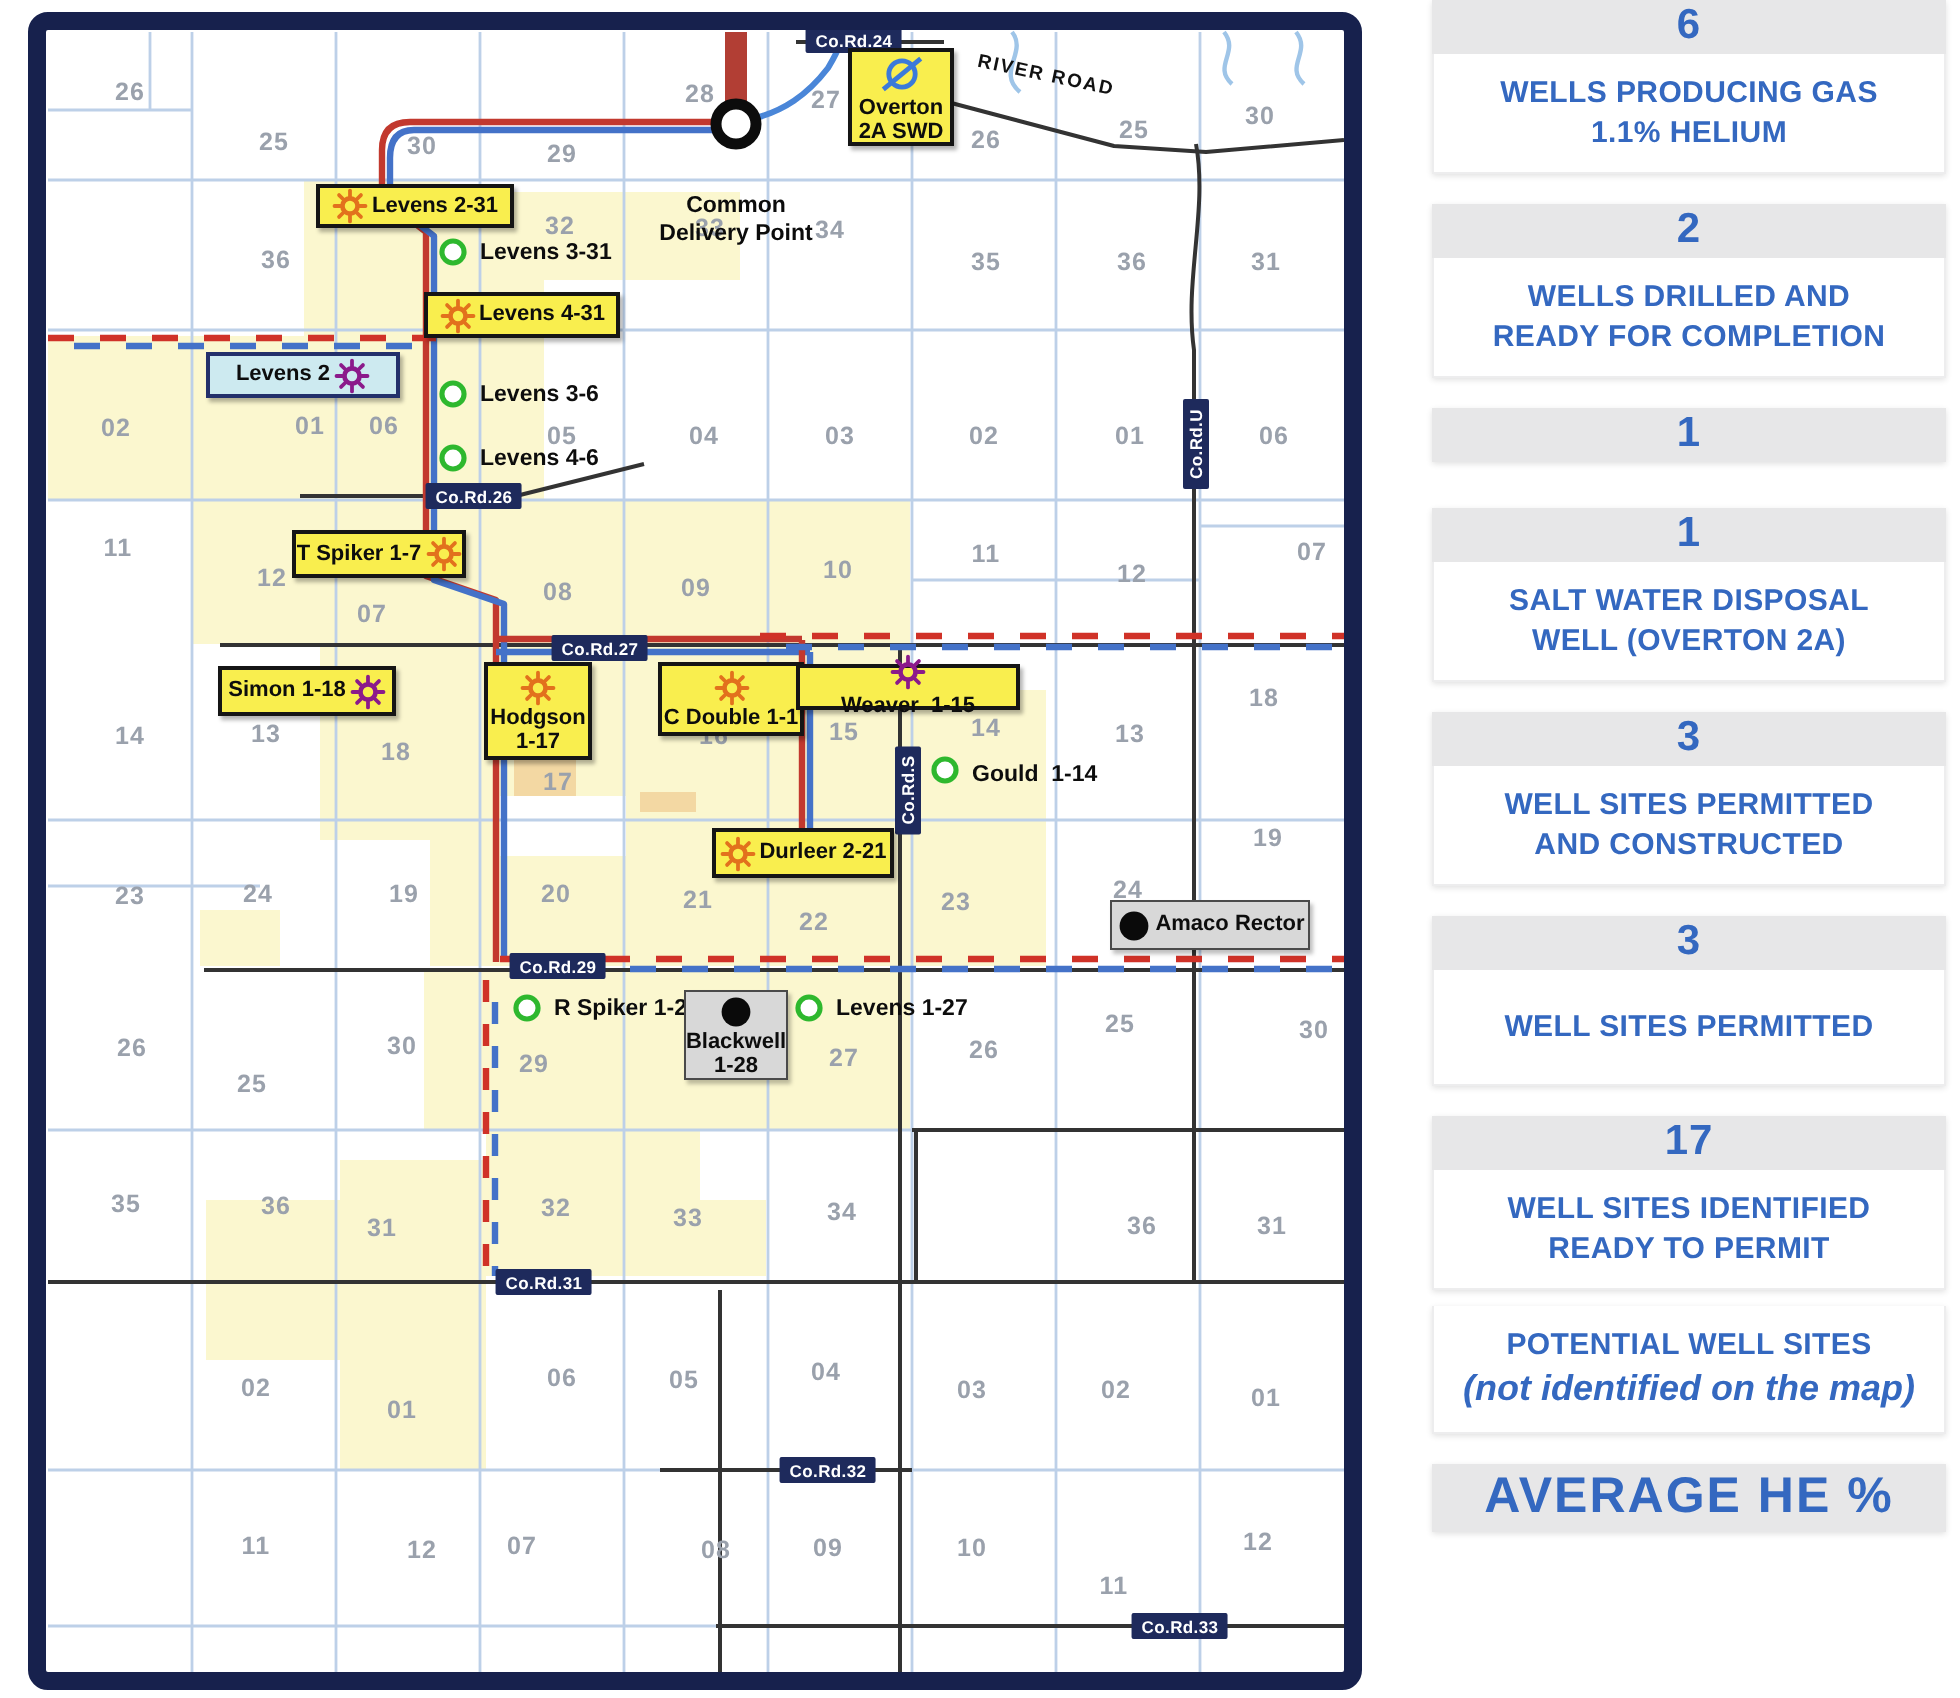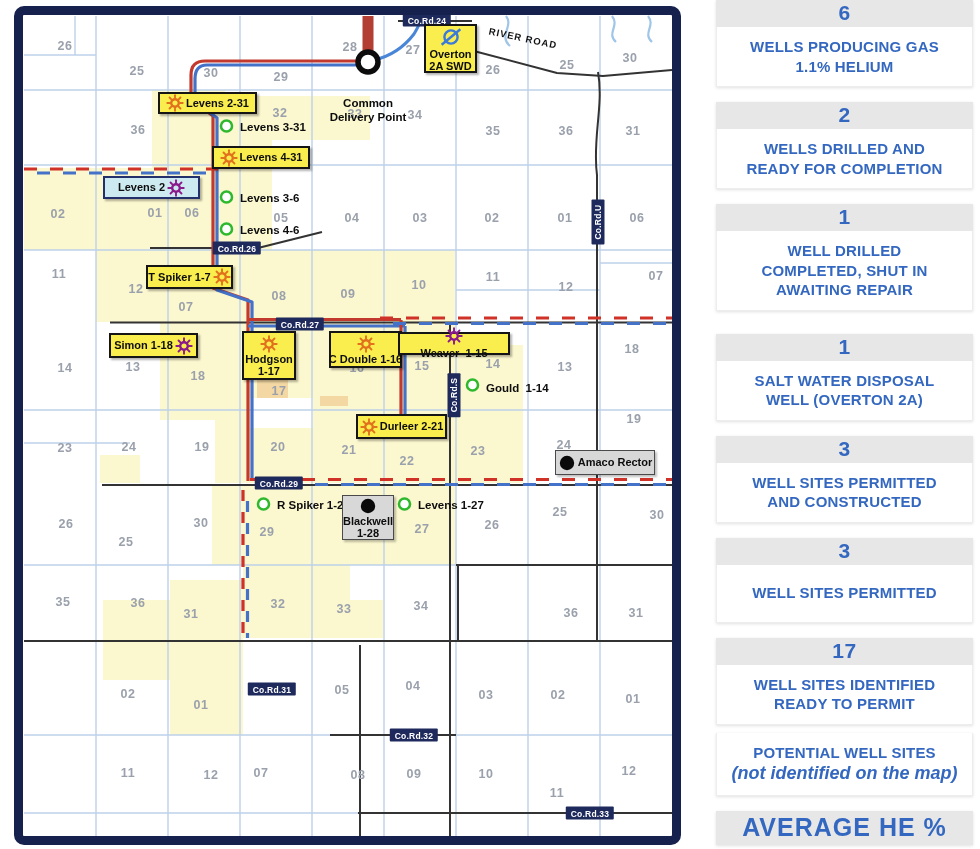--- a/index.html
+++ b/index.html
@@ -238,21 +238,21 @@
         <div class="secnum" style="left: 238px; top: 758px;">07</div>
         <div class="secnum" style="left: 335px; top: 760px;">08</div>
         <div class="secnum" style="left: 391px; top: 759px;">09</div>
         <div class="secnum" style="left: 463px; top: 759px;">10</div>
         <div class="secnum" style="left: 534px; top: 778px;">11</div>
         <div class="secnum" style="left: 606px; top: 756px;">12</div>
         <div class="chip" style="left: 404px; top: 5px; text-align: right;">Co.Rd.24</div>
         <div class="chip" style="left: 214px; top: 233px;">Co.Rd.26</div>
         <div class="chip" style="left: 277px; top: 309px;">Co.Rd.27</div>
         <div class="chip" style="left: 256px; top: 468px;">Co.Rd.29</div>
-        <div class="chip" style="left: 249px; top: 626px; margin-top: 48px;">Co.Rd.31</div>
+        <div class="chip" style="left: 249px; top: 626px;">Co.Rd.31</div>
         <div class="chip" style="left: 391px; top: 720px;">Co.Rd.32</div>
         <div class="chip" style="left: 567px; top: 798px;">Co.Rd.33</div>
         <div class="chip vert" style="left: 575px; top: 207px;">Co.Rd.U</div>
         <div class="chip vert" style="left: 431px; top: 380px;">Co.Rd.S</div>
         <div class="well producing" style="left: 135px; top: 77px; width: 99px; height: 22px;">
           <span class="wicon">
             <svg viewBox="-10 -10 20 20" width="18" height="18">
               <circle r="4.2" fill="none" stroke="#e2711d" stroke-width="2.6"></circle>
               <g stroke="#e2711d" stroke-width="2.1" stroke-linecap="round">
                 <line x1="5.30" y1="0.00" x2="8.60" y2="0.00"></line>
@@ -367,21 +367,21 @@
                 <line x1="3.75" y1="3.75" x2="6.08" y2="6.08"></line>
                 <line x1="0.00" y1="5.30" x2="0.00" y2="8.60"></line>
                 <line x1="-3.75" y1="3.75" x2="-6.08" y2="6.08"></line>
                 <line x1="-5.30" y1="0.00" x2="-8.60" y2="0.00"></line>
                 <line x1="-3.75" y1="-3.75" x2="-6.08" y2="-6.08"></line>
                 <line x1="-0.00" y1="-5.30" x2="-0.00" y2="-8.60"></line>
                 <line x1="3.75" y1="-3.75" x2="6.08" y2="-6.08"></line>
               </g>
             </svg>
           </span>
-          <span class="wtext">C Double 1-16</span>
+          <span class="wtext">C Double 1-1</span>
         </div>
         <div class="well ready" style="left: 375px; top: 317px; width: 112px; height: 23px; flex-direction: column;">
           <span class="wicon">
             <svg viewBox="-10 -10 20 20" width="18" height="18">
               <circle r="4.2" fill="none" stroke="#8b1a8b" stroke-width="2.6"></circle>
               <g stroke="#8b1a8b" stroke-width="2.1" stroke-linecap="round">
                 <line x1="5.30" y1="0.00" x2="8.60" y2="0.00"></line>
                 <line x1="3.75" y1="3.75" x2="6.08" y2="6.08"></line>
                 <line x1="0.00" y1="5.30" x2="0.00" y2="8.60"></line>
                 <line x1="-3.75" y1="3.75" x2="-6.08" y2="6.08"></line>
@@ -465,23 +465,20 @@
           <div class="stat-body"><div>WELLS PRODUCING GAS
 1.1% HELIUM</div></div>
         </div>
         <div class="stat">
           <div class="stat-num">2</div>
           <div class="stat-body"><div>WELLS DRILLED AND
 READY FOR COMPLETION</div></div>
         </div>
         <div class="stat">
           <div class="stat-num">1</div>
-          <div class="stat-body"><div>WELL DRILLED
-COMPLETED, SHUT IN
-AWAITING REPAIR</div></div>
         </div>
         <div class="stat">
           <div class="stat-num">1</div>
           <div class="stat-body"><div>SALT WATER DISPOSAL
 WELL (OVERTON 2A)</div></div>
         </div>
         <div class="stat">
           <div class="stat-num">3</div>
           <div class="stat-body"><div>WELL SITES PERMITTED
 AND CONSTRUCTED</div></div>

